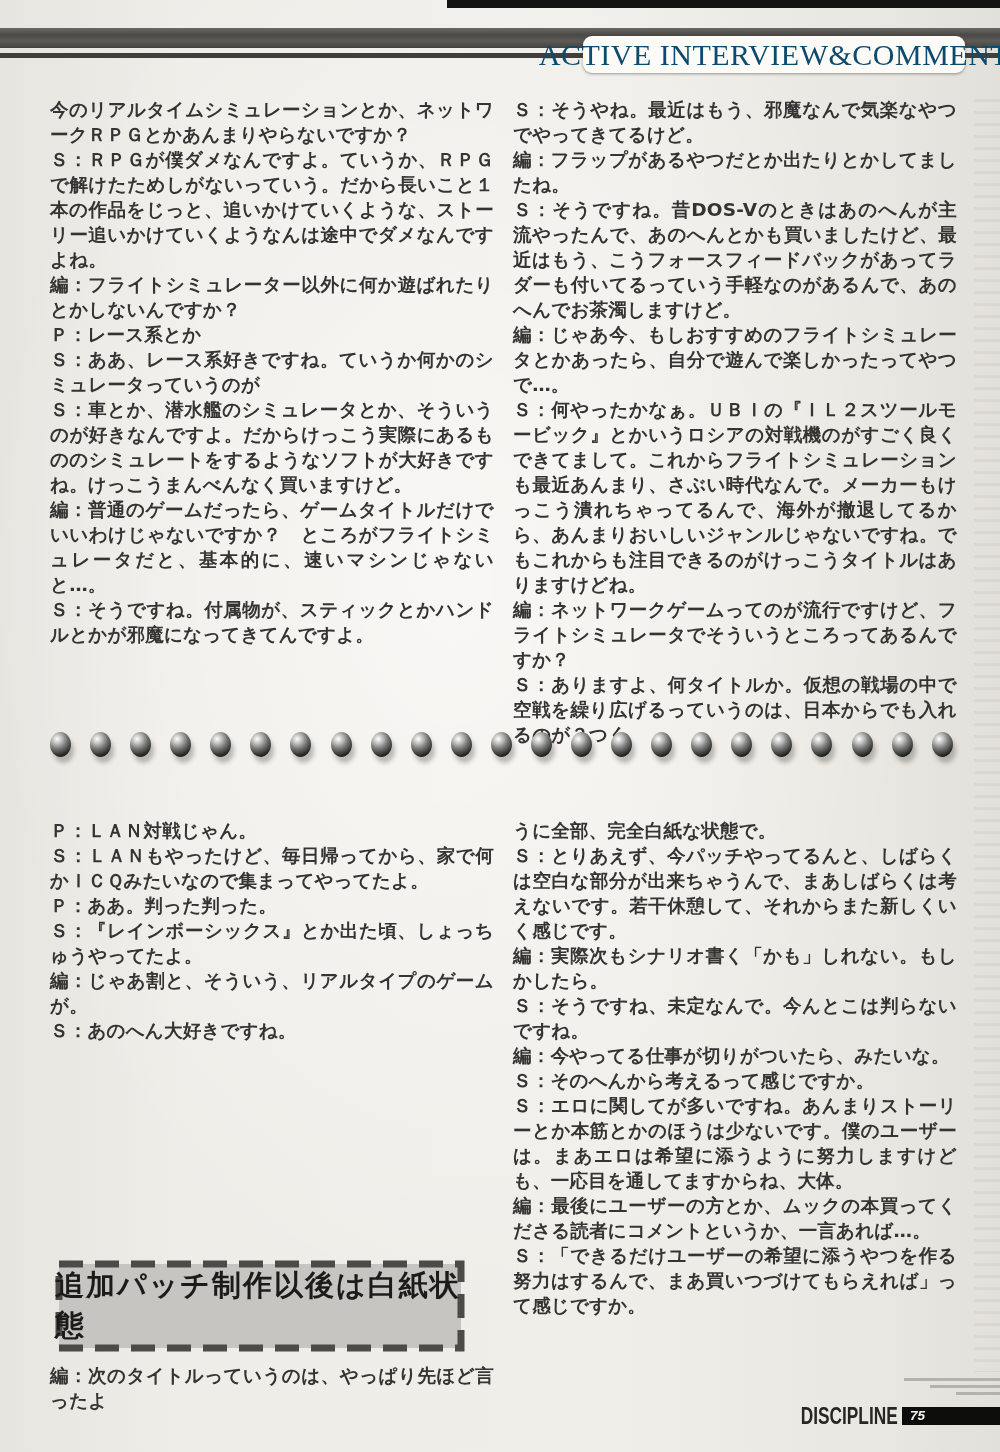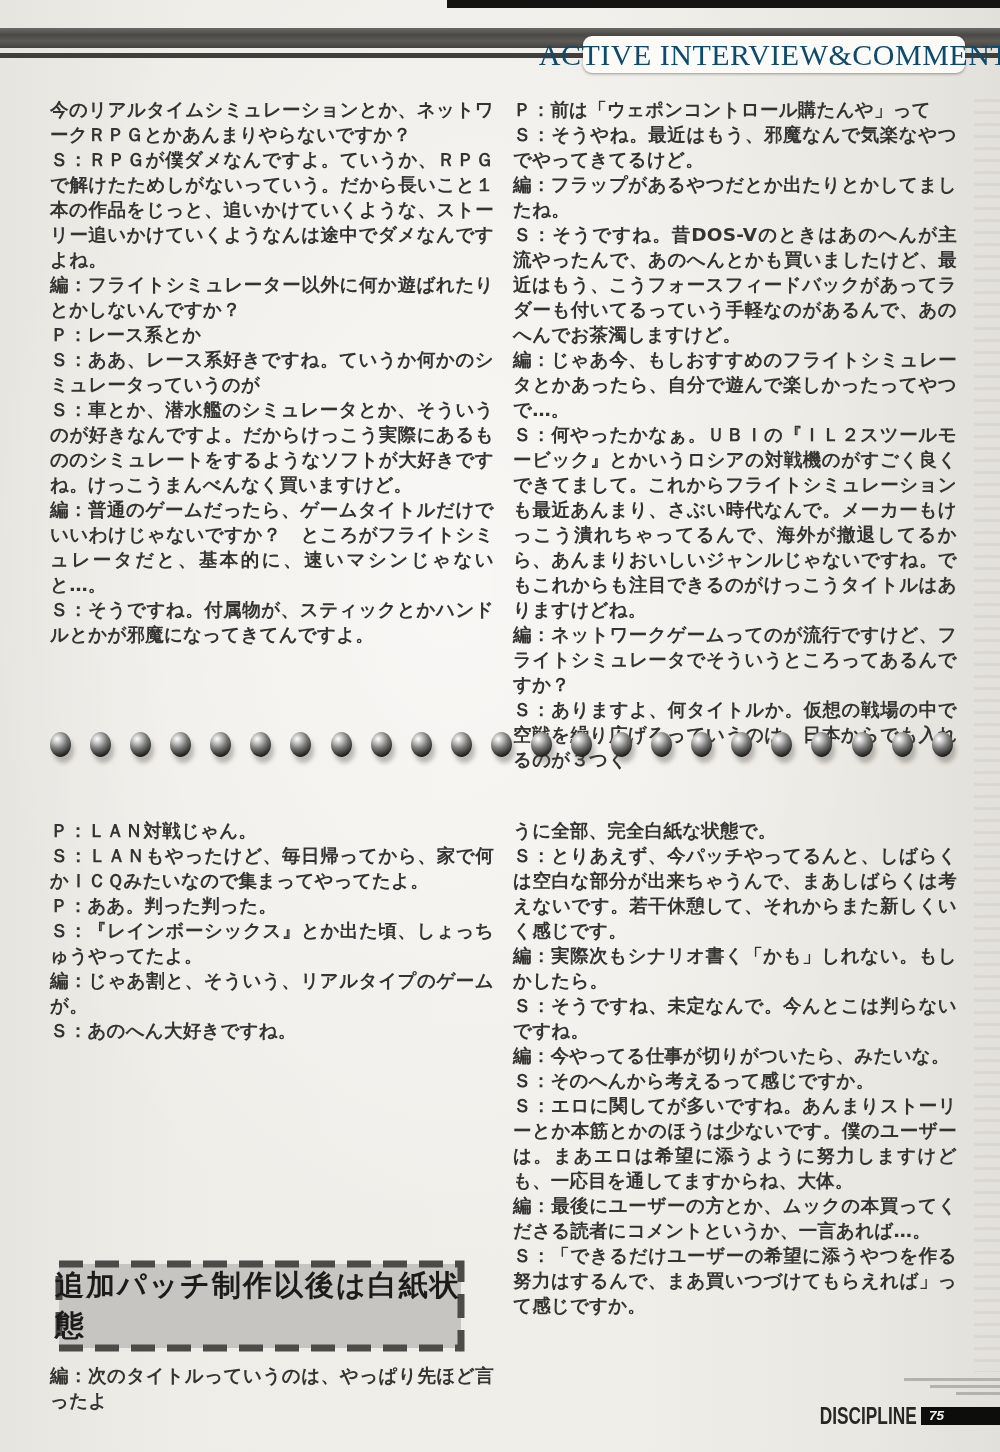--- a/index.html
+++ b/index.html
@@ -59,21 +59,21 @@
   }
   
   .footer{position:absolute;top:1406px;right:0;height:19px;display:flex;align-items:center;}
   .brand{
     font-family:"Liberation Sans","DejaVu Sans",sans-serif;
     font-size:24px;font-weight:600;color:#26262  4;color:#262624;
     transform:scaleX(.72);transform-origin:right center;letter-spacing:0;
     margin-right:4px;line-height:19px;
   }
   .pagenum-bar{
-    width:79px;height:18px;background:#0d0d0c;display:flex;align-items:center;
+    width:98px;height:18px;background:#0d0d0c;display:flex;align-items:center;
   }
   .pagenum{
     font-family:"Liberation Sans","DejaVu Sans",sans-serif;
     font-size:13.5px;font-weight:700;font-style:italic;color:#f4f3f0;padding-left:8px;
   }
   .streak{position:absolute;right:0;background:#b4b2ac;height:3px;}
   .streak.s1{top:1378px;width:96px;}
   .streak.s2{top:1385px;width:70px;}
   .streak.s3{top:1392px;width:44px;}
   
@@ -104,21 +104,20 @@
       <p class="para">Ｓ：ＲＰＧが僕ダメなんですよ。ていうか、ＲＰＧで解けたためしがないっていう。だから長いこと１本の作品をじっと、追いかけていくような、ストーリー追いかけていくようなんは途中でダメなんですよね。</p>
       <p class="para">編：フライトシミュレーター以外に何か遊ばれたりとかしないんですか？</p>
       <p class="para">Ｐ：レース系とか</p>
       <p class="para">Ｓ：ああ、レース系好きですね。ていうか何かのシミュレータっていうのが</p>
       <p class="para">Ｓ：車とか、潜水艦のシミュレータとか、そういうのが好きなんですよ。だからけっこう実際にあるもののシミュレートをするようなソフトが大好きですね。けっこうまんべんなく買いますけど。</p>
       <p class="para">編：普通のゲームだったら、ゲームタイトルだけでいいわけじゃないですか？　ところがフライトシミュレータだと、基本的に、速いマシンじゃないと…。</p>
       <p class="para">Ｓ：そうですね。付属物が、スティックとかハンドルとかが邪魔になってきてんですよ。</p>
     </div>
 
   <div class="col col-tr">
-      <p class="para">Ｐ：前は「ウェポンコントロール購たんや」って</p>
       <p class="para">Ｓ：そうやね。最近はもう、邪魔なんで気楽なやつでやってきてるけど。</p>
       <p class="para">編：フラップがあるやつだとか出たりとかしてましたね。</p>
       <p class="para">Ｓ：そうですね。昔DOS-Vのときはあのへんが主流やったんで、あのへんとかも買いましたけど、最近はもう、こうフォースフィードバックがあってラダーも付いてるっていう手軽なのがあるんで、あのへんでお茶濁しますけど。</p>
       <p class="para">編：じゃあ今、もしおすすめのフライトシミュレータとかあったら、自分で遊んで楽しかったってやつで…。</p>
       <p class="para">Ｓ：何やったかなぁ。ＵＢＩの『ＩＬ２スツールモービック』とかいうロシアの対戦機のがすごく良くできてまして。これからフライトシミュレーションも最近あんまり、さぶい時代なんで。メーカーもけっこう潰れちゃってるんで、海外が撤退してるから、あんまりおいしいジャンルじゃないですね。でもこれからも注目できるのがけっこうタイトルはありますけどね。</p>
       <p class="para">編：ネットワークゲームってのが流行ですけど、フライトシミュレータでそういうところってあるんですか？</p>
       <p class="para">Ｓ：ありますよ、何タイトルか。仮想の戦場の中で空戦を繰り広げるっていうのは、日本からでも入れるのが３つく</p>
     </div>
 
   <div class="bead-row">

